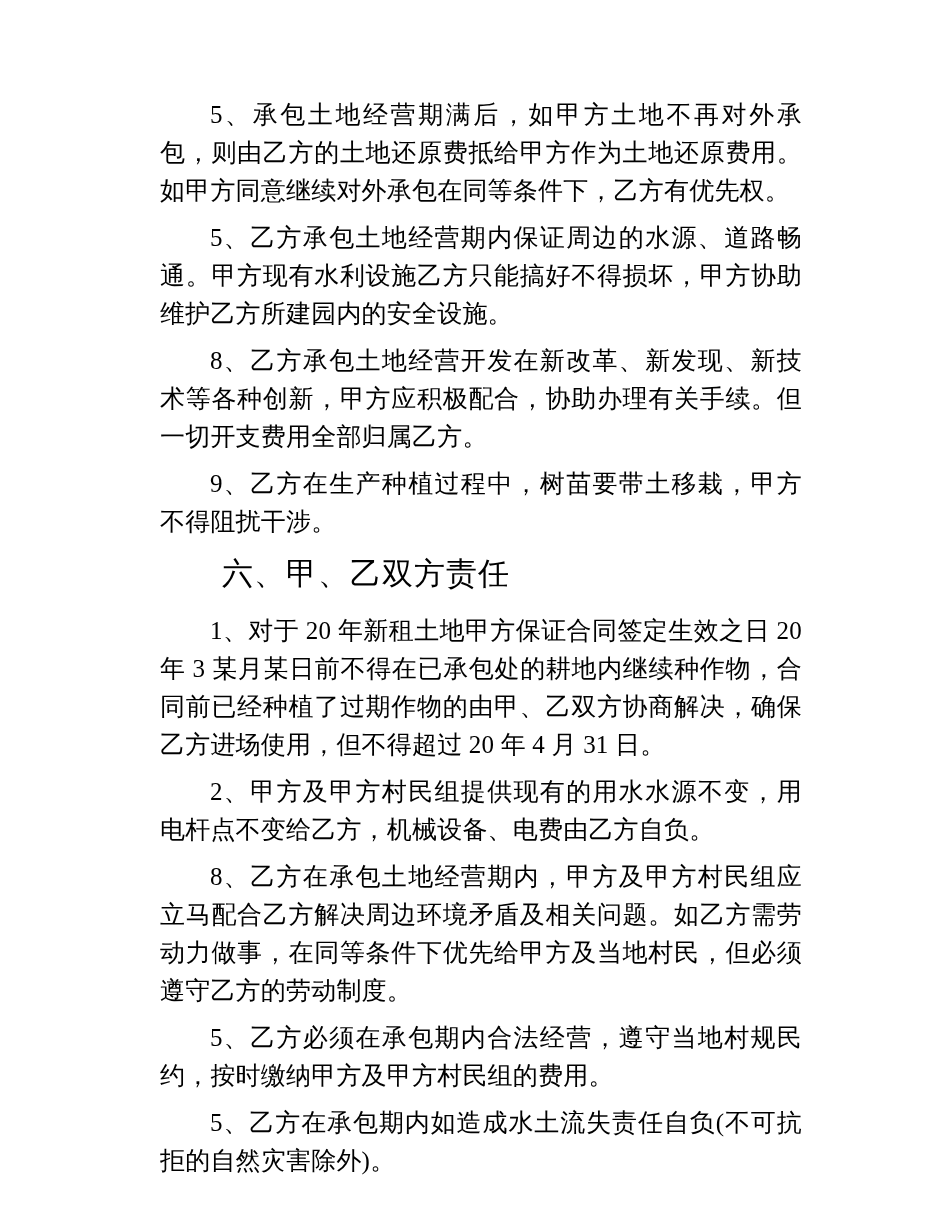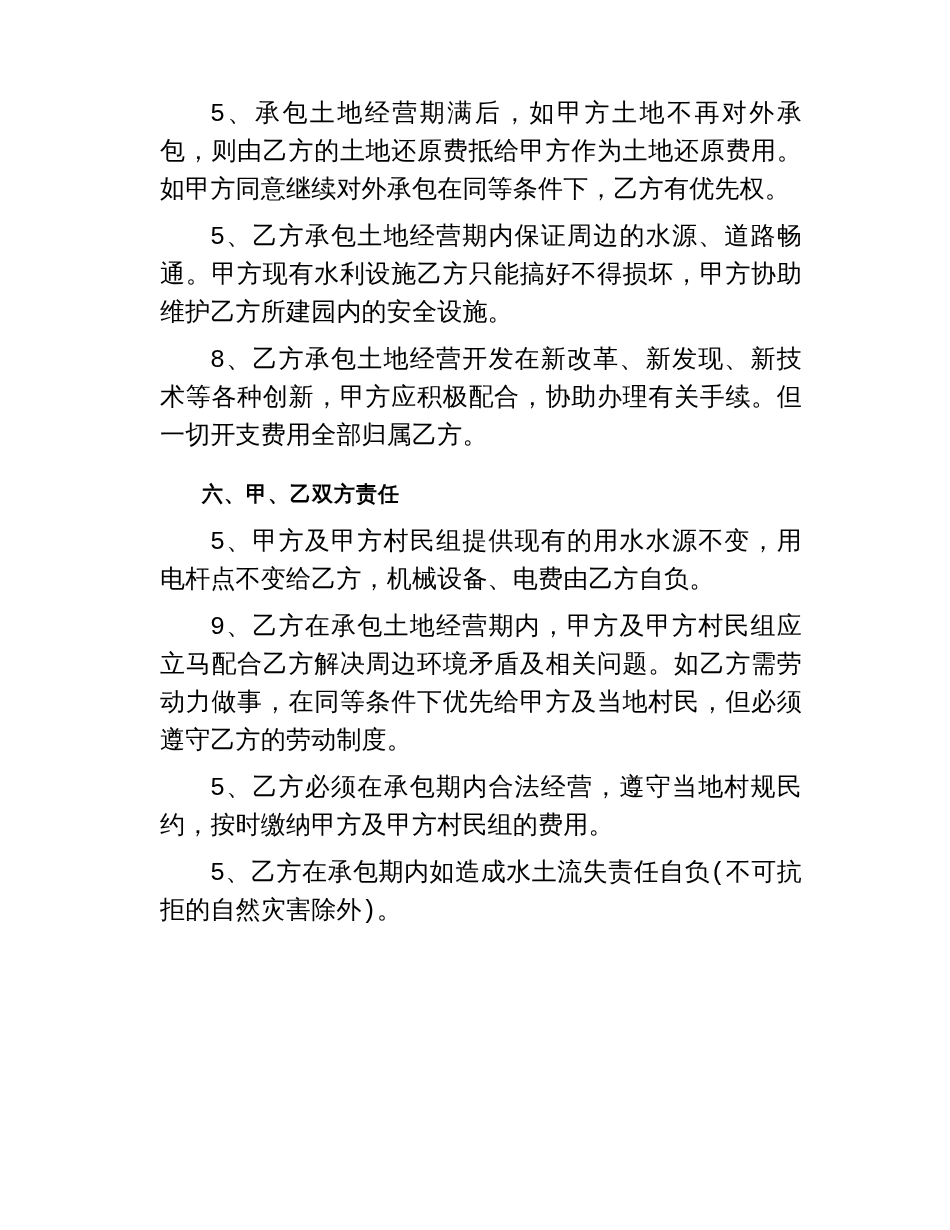--- a/index.html
+++ b/index.html
@@ -26,39 +26,40 @@
   }
   p.para {
     margin: 0 0 9px 0;
     font-size: 25px;
     line-height: 1.52;
     text-align: justify;
     text-justify: inter-ideograph;
     text-indent: 2em;
     letter-spacing: 0.2px;
     word-break: break-all;
-    font-family: Liberation Mono, monospace;
   }
   h2.heading {
-    margin: 22px 0 14px 0;
-    font-size: 21px;
-    font-weight: bold;
+    margin: 10px 0 14px 0;
+    font-size: 31px;
+    font-weight: normal;
     line-height: 1.5;
     text-indent: 2em;
     font-family: "Liberation Sans", "DejaVu Sans", sans-serif;
     letter-spacing: 1px;
   }
 </style>
 </head>
 <body>
 
 <div class="page">
   <div class="doc-body" id="doc-body">
       <p class="para">5、承包土地经营期满后，如甲方土地不再对外承包，则由乙方的土地还原费抵给甲方作为土地还原费用。如甲方同意继续对外承包在同等条件下，乙方有优先权。</p>
       <p class="para">5、乙方承包土地经营期内保证周边的水源、道路畅通。甲方现有水利设施乙方只能搞好不得损坏，甲方协助维护乙方所建园内的安全设施。</p>
       <p class="para">8、乙方承包土地经营开发在新改革、新发现、新技术等各种创新，甲方应积极配合，协助办理有关手续。但一切开支费用全部归属乙方。</p>
+      <p class="para">9、乙方在生产种植过程中，树苗要带土移栽，甲方不得阻扰干涉。</p>
       <h2 class="heading">六、甲、乙双方责任</h2>
-      <p class="para">5、甲方及甲方村民组提供现有的用水水源不变，用电杆点不变给乙方，机械设备、电费由乙方自负。</p>
-      <p class="para">9、乙方在承包土地经营期内，甲方及甲方村民组应立马配合乙方解决周边环境矛盾及相关问题。如乙方需劳动力做事，在同等条件下优先给甲方及当地村民，但必须遵守乙方的劳动制度。</p>
+      <p class="para">1、对于 20 年新租土地甲方保证合同签定生效之日 20 年 3 某月某日前不得在已承包处的耕地内继续种作物，合同前已经种植了过期作物的由甲、乙双方协商解决，确保乙方进场使用，但不得超过 20 年 4 月 31 日。</p>
+      <p class="para">2、甲方及甲方村民组提供现有的用水水源不变，用电杆点不变给乙方，机械设备、电费由乙方自负。</p>
+      <p class="para">8、乙方在承包土地经营期内，甲方及甲方村民组应立马配合乙方解决周边环境矛盾及相关问题。如乙方需劳动力做事，在同等条件下优先给甲方及当地村民，但必须遵守乙方的劳动制度。</p>
       <p class="para">5、乙方必须在承包期内合法经营，遵守当地村规民约，按时缴纳甲方及甲方村民组的费用。</p>
       <p class="para">5、乙方在承包期内如造成水土流失责任自负(不可抗拒的自然灾害除外)。</p>
     </div>
 </div>
 
 </body></html>

